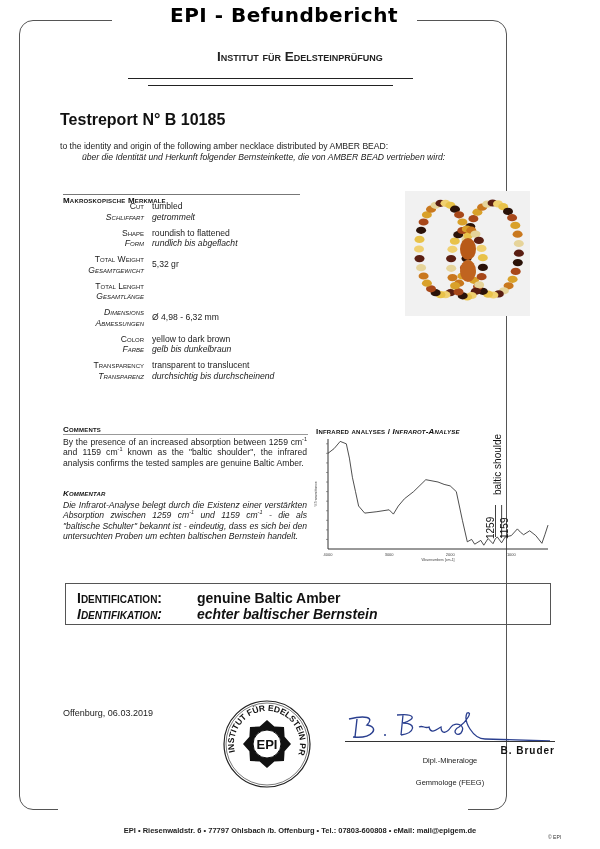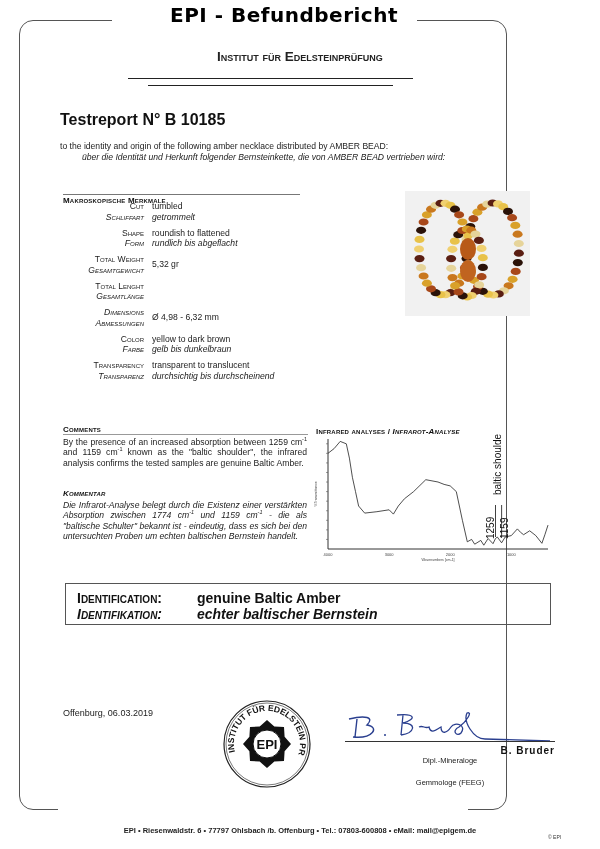--- a/index.html
+++ b/index.html
@@ -222,21 +222,21 @@
       <ellipse cx="76.6" cy="85.7" rx="5" ry="3.6" fill="#a8481a"></ellipse>
       <ellipse cx="63" cy="58" rx="8" ry="11" fill="#b85a18"></ellipse>
       <ellipse cx="63" cy="80" rx="8" ry="11" fill="#c06420"></ellipse>
     </svg>
 </div>
 
 <div class="abs sec-head comments-head">Comments</div>
 <div class="abs comments-rule"></div>
 <div class="abs comments-en"><span>By the presence of an increased absorption between 1259 cm</span><sup>-1</sup><span> and 1159 cm</span><sup>-1</sup><span> known as the "baltic shoulder", the infrared analysis confirms the tested samples are genuine Baltic Amber.</span></div>
 <div class="abs sec-head komm-head">Kommentar</div>
-<div class="abs comments-de"><span>Die Infrarot-Analyse belegt durch die Existenz einer verstärkten Absorption zwischen 1774 cm</span><sup>-1</sup><span> und 1159 cm</span><sup>-1</sup><span> - die als "baltische Schulter" bekannt ist - eindeutig, dass es sich bei den untersuchten Proben um echten baltischen Bernstein handelt.</span></div>
+<div class="abs comments-de"><span>Die Infrarot-Analyse belegt durch die Existenz einer verstärkten Absorption zwischen 1259 cm</span><sup>-1</sup><span> und 1159 cm</span><sup>-1</sup><span> - die als "baltische Schulter" bekannt ist - eindeutig, dass es sich bei den untersuchten Proben um echten baltischen Bernstein handelt.</span></div>
 
 <div class="abs sec-head ir-head"><span>Infrared analyses / </span><span class="de">Infrarot-Analyse</span></div>
 <div class="abs ir-chart">
   <svg id="irsvg" width="240" height="130" viewBox="0 0 240 130">
       <line x1="16" y1="6" x2="16" y2="116" stroke="#333" stroke-width="1"></line>
       <line x1="16" y1="116" x2="236" y2="116" stroke="#333" stroke-width="1"></line>
       <line x1="14" y1="106.43478260869566" x2="16" y2="106.43478260869566" stroke="#555" stroke-width="0.6"></line>
       <line x1="14" y1="96.86956521739131" x2="16" y2="96.86956521739131" stroke="#555" stroke-width="0.6"></line>
       <line x1="14" y1="87.30434782608695" x2="16" y2="87.30434782608695" stroke="#555" stroke-width="0.6"></line>
       <line x1="14" y1="77.73913043478261" x2="16" y2="77.73913043478261" stroke="#555" stroke-width="0.6"></line>

